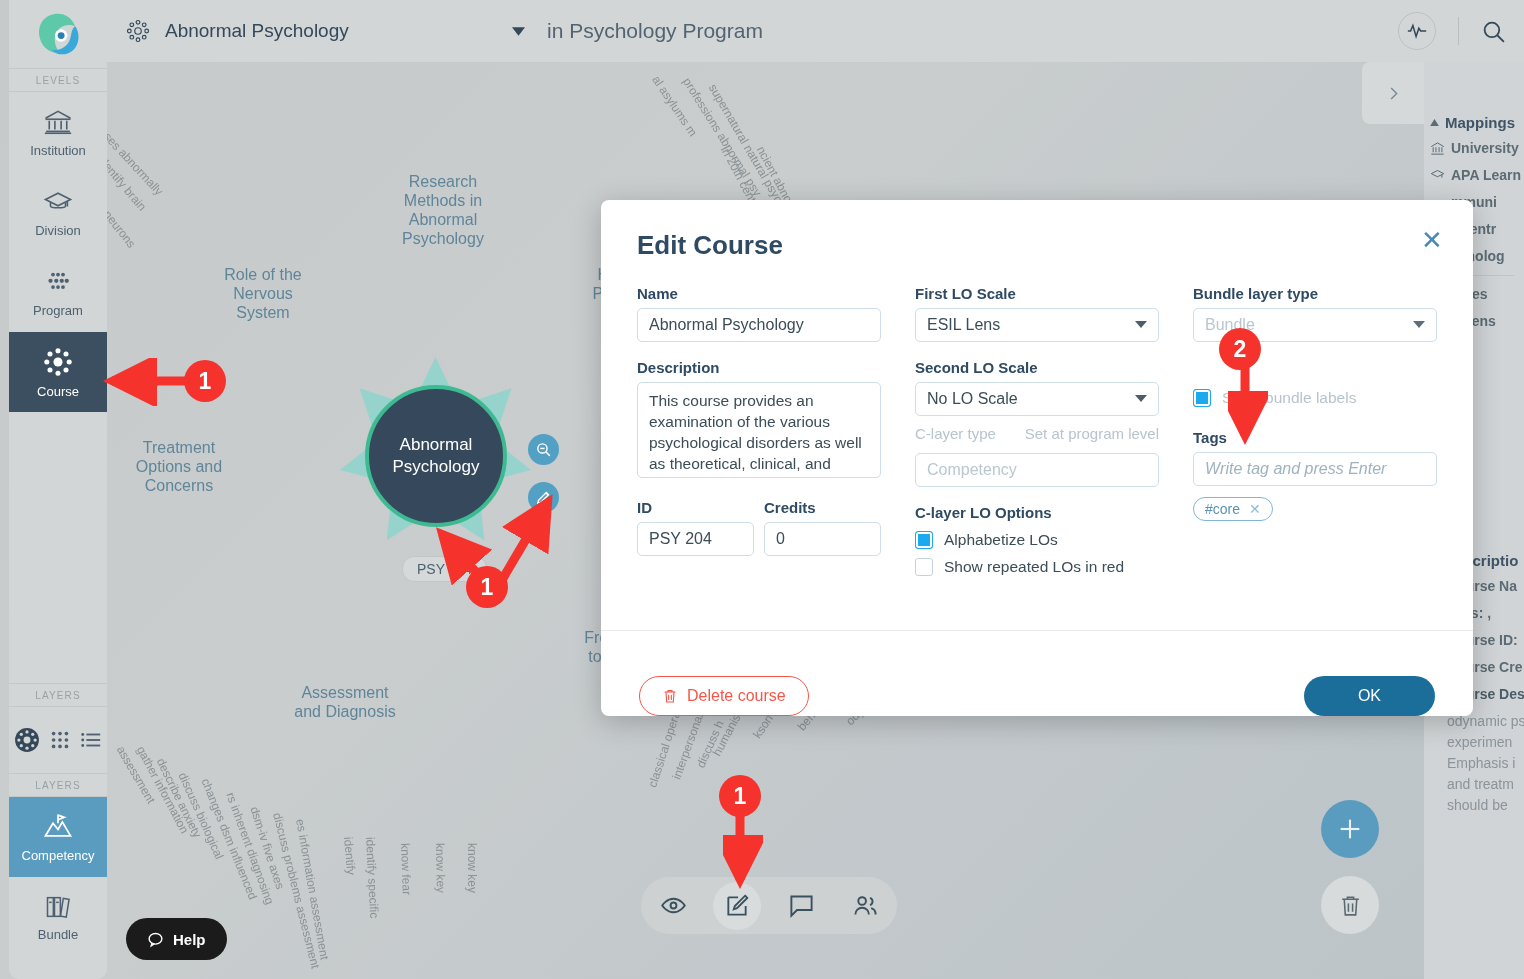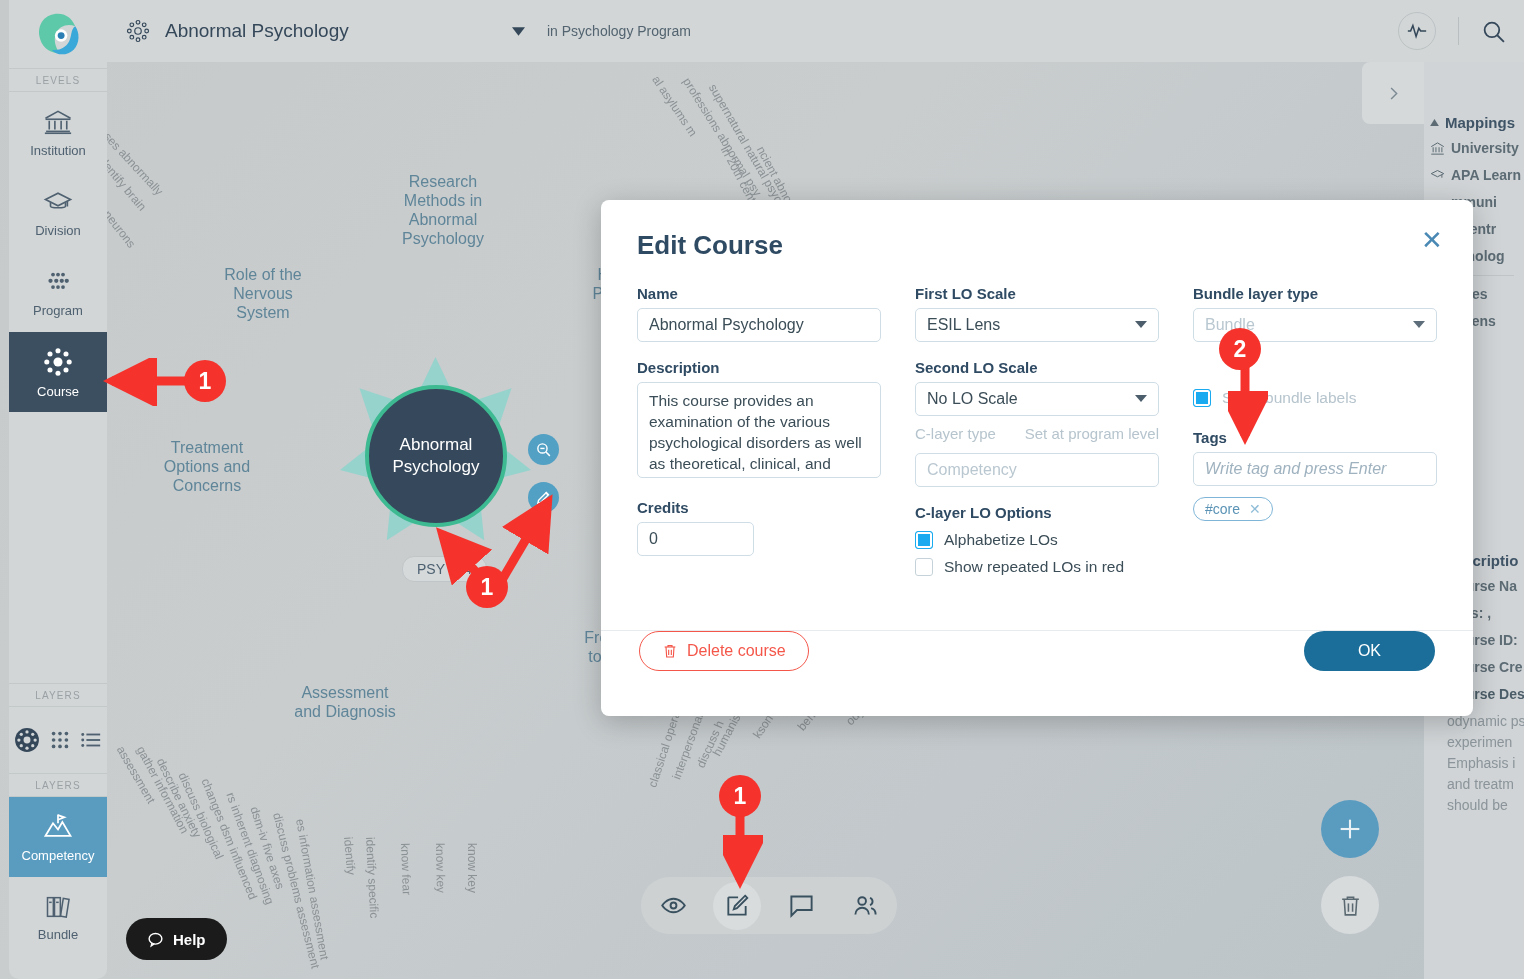--- a/index.html
+++ b/index.html
@@ -79,21 +79,21 @@
   
   .topbar {
     position: absolute; left: 107px; top: 0; right: 0; height: 62px;
     background: #d2d6d7; display: flex; align-items: center;
     padding: 0 18px; z-index: 15;
   }
   .crs-select {
     display: flex; align-items: center; gap: 14px; width: 400px;
     color: #35485a; font-size: 19px;
   }
-  .in-prog { color: #536470; font-size: 14px; margin-left: 22px; }
+  .in-prog { color: #536470; font-size: 21px; margin-left: 22px; }
   .tb-right { margin-left: auto; display: flex; align-items: center; gap: 22px; }
   .pulse-btn {
     width: 38px; height: 38px; border-radius: 50%;
     border: 1px solid #bcc2c4; display: flex; align-items: center; justify-content: center;
   }
   .vdiv { width: 1px; height: 28px; background: #b9bfc1; }
 
   
   .rightpanel {
     position: absolute; right: 0; top: 62px; width: 100px; height: 917px;
@@ -185,21 +185,21 @@
   .chk-lbl { color: #3b4d57; font-size: 15.5px; }
   .chk-lbl.muted { color: #b6c4cd; }
   .tag-chip {
     display: inline-flex; align-items: center; gap: 9px;
     border: 1px solid #7fb6d8; border-radius: 13px;
     padding: 3px 11px; color: #5a93b5; font-size: 14px; margin-top: 11px;
   }
   .tag-x { color: #8fbdd8; font-size: 14px; cursor: pointer; }
   .modal-foot {
     height: 86px; border-top: 1px solid #e7ebee;
-    display: flex; align-items: flex-start; justify-content: space-between;
+    display: flex; align-items: flex-end; justify-content: space-between;
     padding: 0 38px;
   }
   .btn-del {
     display: flex; align-items: center; gap: 9px;
     border: 1px solid #f4574a; border-radius: 20px; background: #fff;
     color: #f4574a; font-size: 16px; padding: 10px 22px; cursor: pointer;
     font-family: "Liberation Sans", sans-serif;
   }
   .btn-ok {
     background: #1b6e99; color: #fff; border: none; border-radius: 20px;
@@ -251,21 +251,21 @@
     <div class="lo-label" style="left:652px; top:780px; transform:rotate(-72deg);">classical operant co</div>
     <div class="lo-label" style="left:676px; top:772px; transform:rotate(-70deg);">interpersonal fam</div>
     <div class="lo-label" style="left:700px; top:760px; transform:rotate(-66deg);">discuss h</div>
     <div class="lo-label" style="left:716px; top:748px; transform:rotate(-62deg);">humanistic existential theories</div>
     <div class="lo-label" style="left:756px; top:730px; transform:rotate(-56deg);">kson traditional perspective</div>
     <div class="lo-label" style="left:800px; top:722px; transform:rotate(-50deg);">behavioral cognitive</div>
     <div class="lo-label" style="left:848px; top:716px; transform:rotate(-44deg);">odynamic theory</div>
 
     <div class="map-label" style="left:380px; top:172px; width:126px;">Research<br>Methods in<br>Abnormal<br>Psychology</div>
     <div class="map-label" style="left:200px; top:265px; width:126px;">Role of the<br>Nervous<br>System</div>
-    <div class="map-label" style="left:144px; top:438px; width:126px;">Treatment<br>Options and<br>Concerns</div>
+    <div class="map-label" style="left:116px; top:438px; width:126px;">Treatment<br>Options and<br>Concerns</div>
     <div class="map-label" style="left:277px; top:683px; width:136px;">Assessment<br>and Diagnosis</div>
     <div class="map-label" style="left:575px; top:265px; width:60px;">Hi<br>Per</div>
     <div class="map-label" style="left:570px; top:628px; width:66px;">From<br>to D</div>
 
     <div class="node-wrap">
       <svg class="node-star" viewBox="0 0 200 200">
         <path d="M100 2 L124 52 L178 34 L160 88 L198 118 L144 132 L150 190 L100 158 L50 190 L56 132 L2 118 L40 88 L22 34 L76 52 Z" fill="#8ed4cd" opacity="0.85"></path>
       </svg>
       <div class="node-circle">
         <span id="node-title-text">Abnormal<br>Psychology</span>
@@ -585,20 +585,24 @@
 
         <div class="col">
           <div class="fld-label">Name</div>
           <div class="mb"><input class="inp" value="Abnormal Psychology" style=""></div>
 
           <div class="fld-label">Description</div>
           <div class="mb"><textarea class="ta" style="">This course provides an examination of the various psychological disorders as well as theoretical, clinical, and experimental</textarea></div>
 
           <div class="row2">
             <div style="width:117px;">
+              <div class="fld-label">ID</div>
+              <input class="inp" value="PSY 204" style="">
+            </div>
+            <div style="width:117px;">
               <div class="fld-label">Credits</div>
               <input class="inp" value="0" style="">
             </div>
           </div>
         </div>
 
         <div class="col">
           <div class="fld-label">First LO Scale</div>
           <div class="sel-wrap mb">
             <input class="inp" readonly="" value="ESIL Lens" style="">

